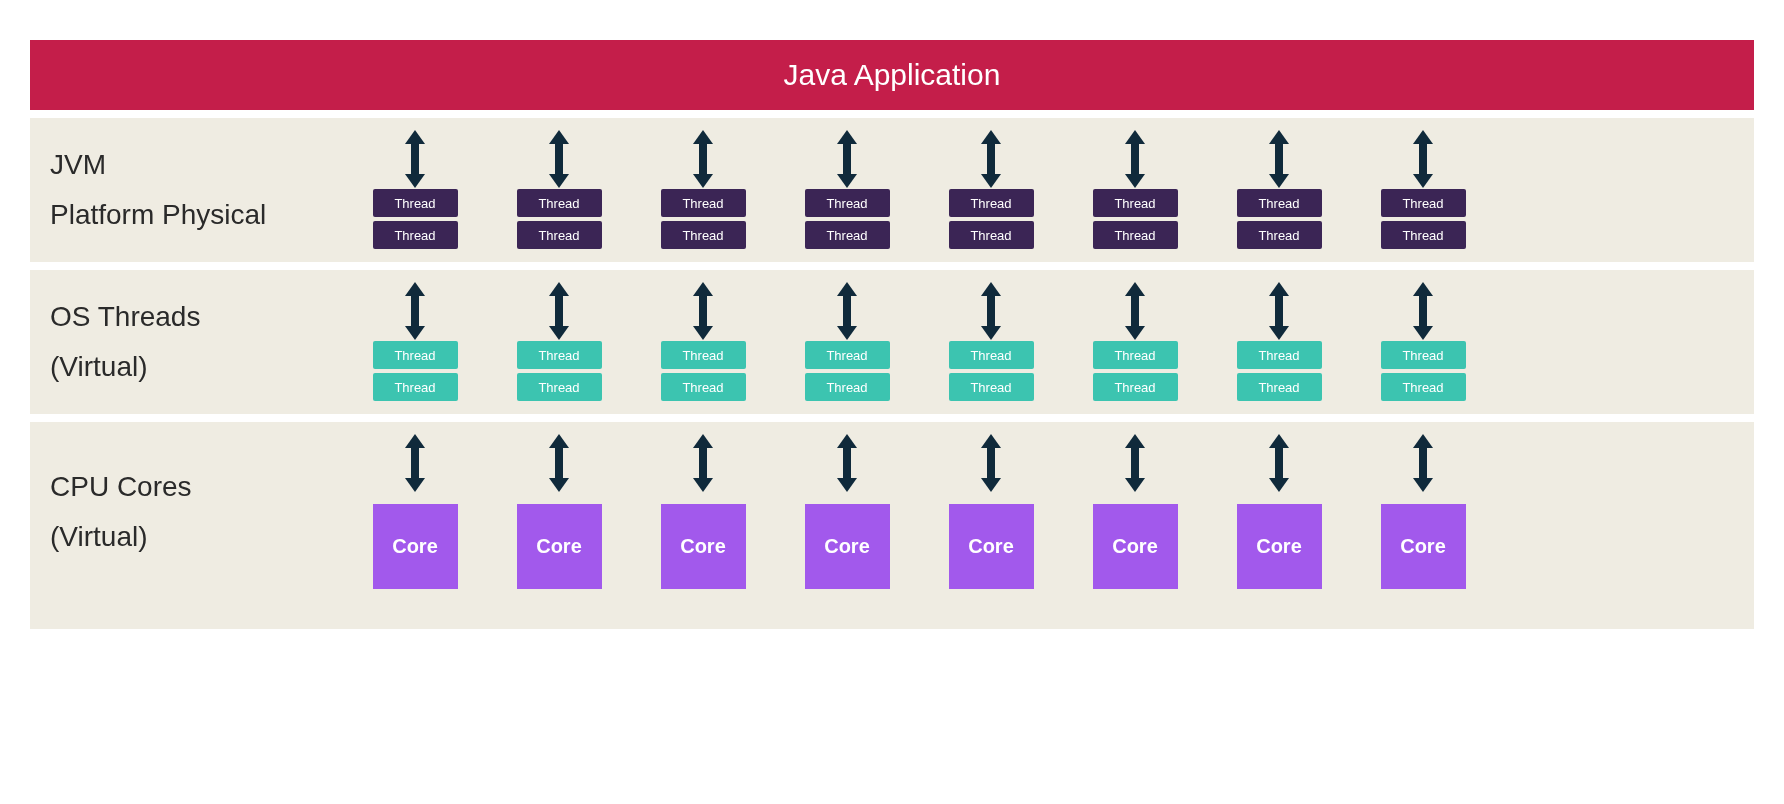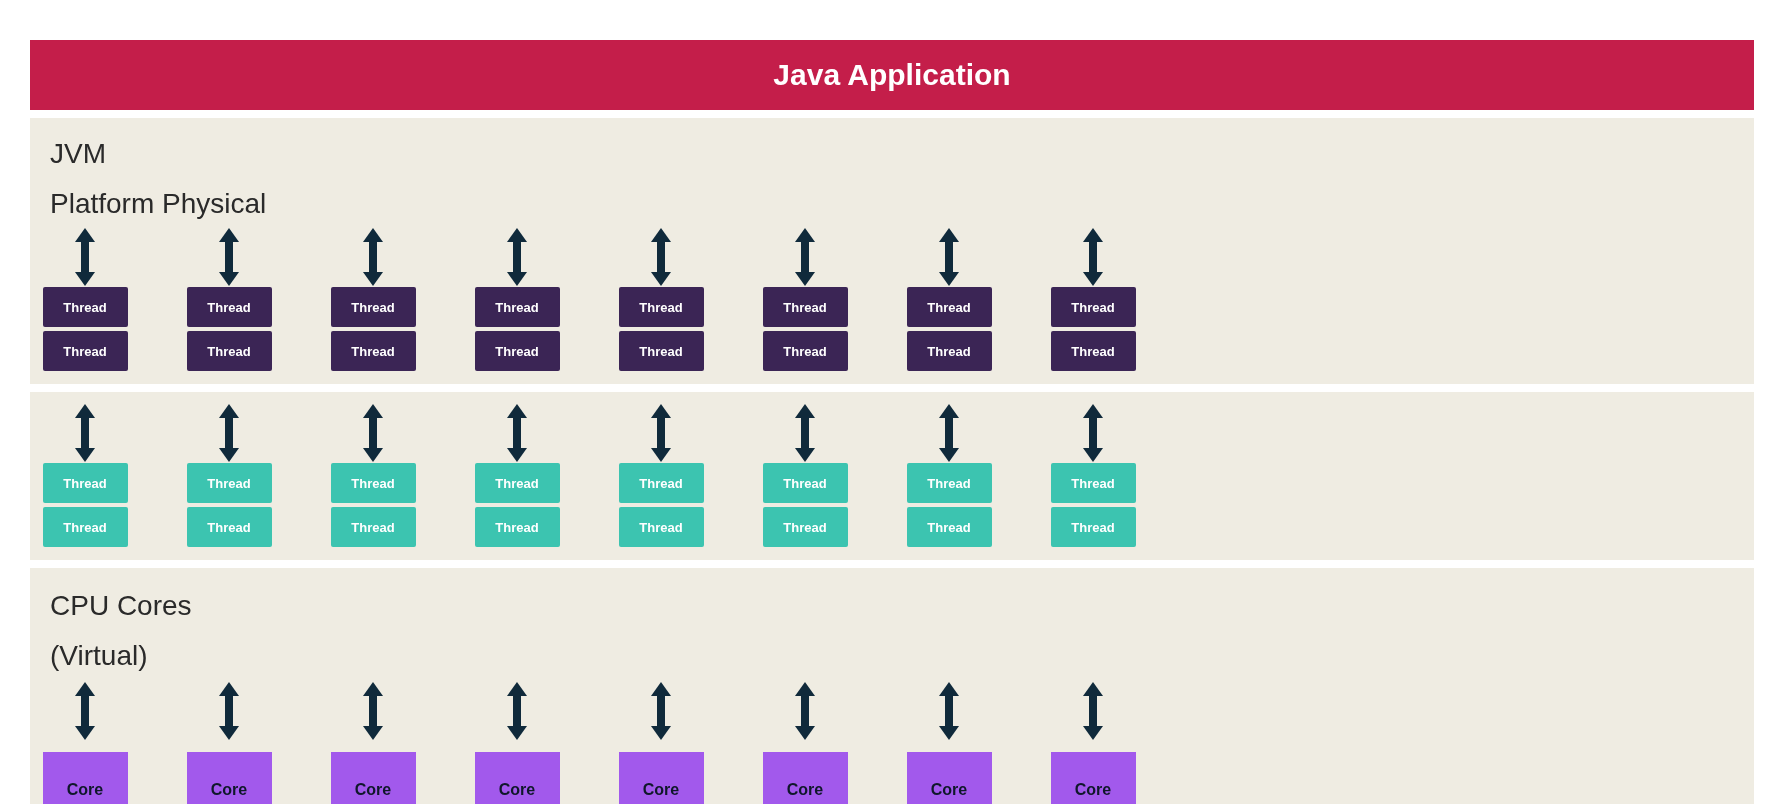--- a/index.html
+++ b/index.html
@@ -13,28 +13,27 @@
       display: flex;
       flex-direction: column;
       gap: 8px;
     }
     .header-bar {
       background: #c41e4a;
       color: #fff;
       text-align: center;
       padding: 18px 0;
       font-size: 30px;
-      font-weight: 700;
+      font-weight: 400;
     }
     .layer-row {
       background: #efece2;
       display: flex;
       align-items: stretch;
       padding: 12px 0;
-      flex-direction: column;
     }
     .label-col {
       width: 330px;
       padding: 10px 0 10px 20px;
       display: flex;
       flex-direction: column;
       justify-content: center;
       gap: 18px;
     }
     .label-line {
@@ -51,42 +50,41 @@
       padding-right: 40px;
     }
     .col {
       display: flex;
       flex-direction: column;
       align-items: center;
       width: 90px;
     }
     .thread-box {
       width: 85px;
-      height: 40px;
+      height: 28px;
       display: flex;
       align-items: center;
       justify-content: center;
       font-size: 13px;
       color: #fff;
       margin: 1px 12px;
       border-radius: 2px;
-      font-weight: bold;
     }
     .thread-purple { background: #3b2555; }
     .thread-teal { background: #3cc4b0; }
     .core-box {
       width: 85px;
-      height: 76px;
+      height: 85px;
       background: #a259ec;
-      color: #0f172a;
+      color: #ffffff;
       display: flex;
       align-items: center;
       justify-content: center;
       font-weight: 700;
-      font-size: 16px;
+      font-size: 20px;
     }
     .arrow-svg {
       width: 24px;
       height: 58px;
     }
     .cpu-layer { padding-bottom: 40px; }
     .jvm-layer .label-col { padding-top: 8px; padding-bottom: 8px; }
     .stack-group { display:flex; flex-direction:column; align-items:center; gap:2px; }
   </style>
 </head>
@@ -189,20 +187,24 @@
   </svg>
           <div class="stack-group">
        <div class="thread-box thread-purple">Thread</div>
        <div class="thread-box thread-purple">Thread</div>
      </div>
         </div>
       </div>
   </div>
 
   <div class="layer-row">
+    <div class="label-col">
+      <div class="label-line">OS Threads</div>
+      <div class="label-line">(Virtual)</div>
+    </div>
     <div class="columns" id="os-cols">
         <div class="col">
           <svg class="arrow-svg" viewBox="0 0 24 58">
     <polygon points="12,0 2,14 22,14" fill="#102a3b"></polygon>
     <rect x="8" y="13" width="8" height="32" fill="#102a3b"></rect>
     <polygon points="12,58 2,44 22,44" fill="#102a3b"></polygon>
   </svg>
           <div class="stack-group">
        <div class="thread-box thread-teal">Thread</div>
        <div class="thread-box thread-teal">Thread</div>

